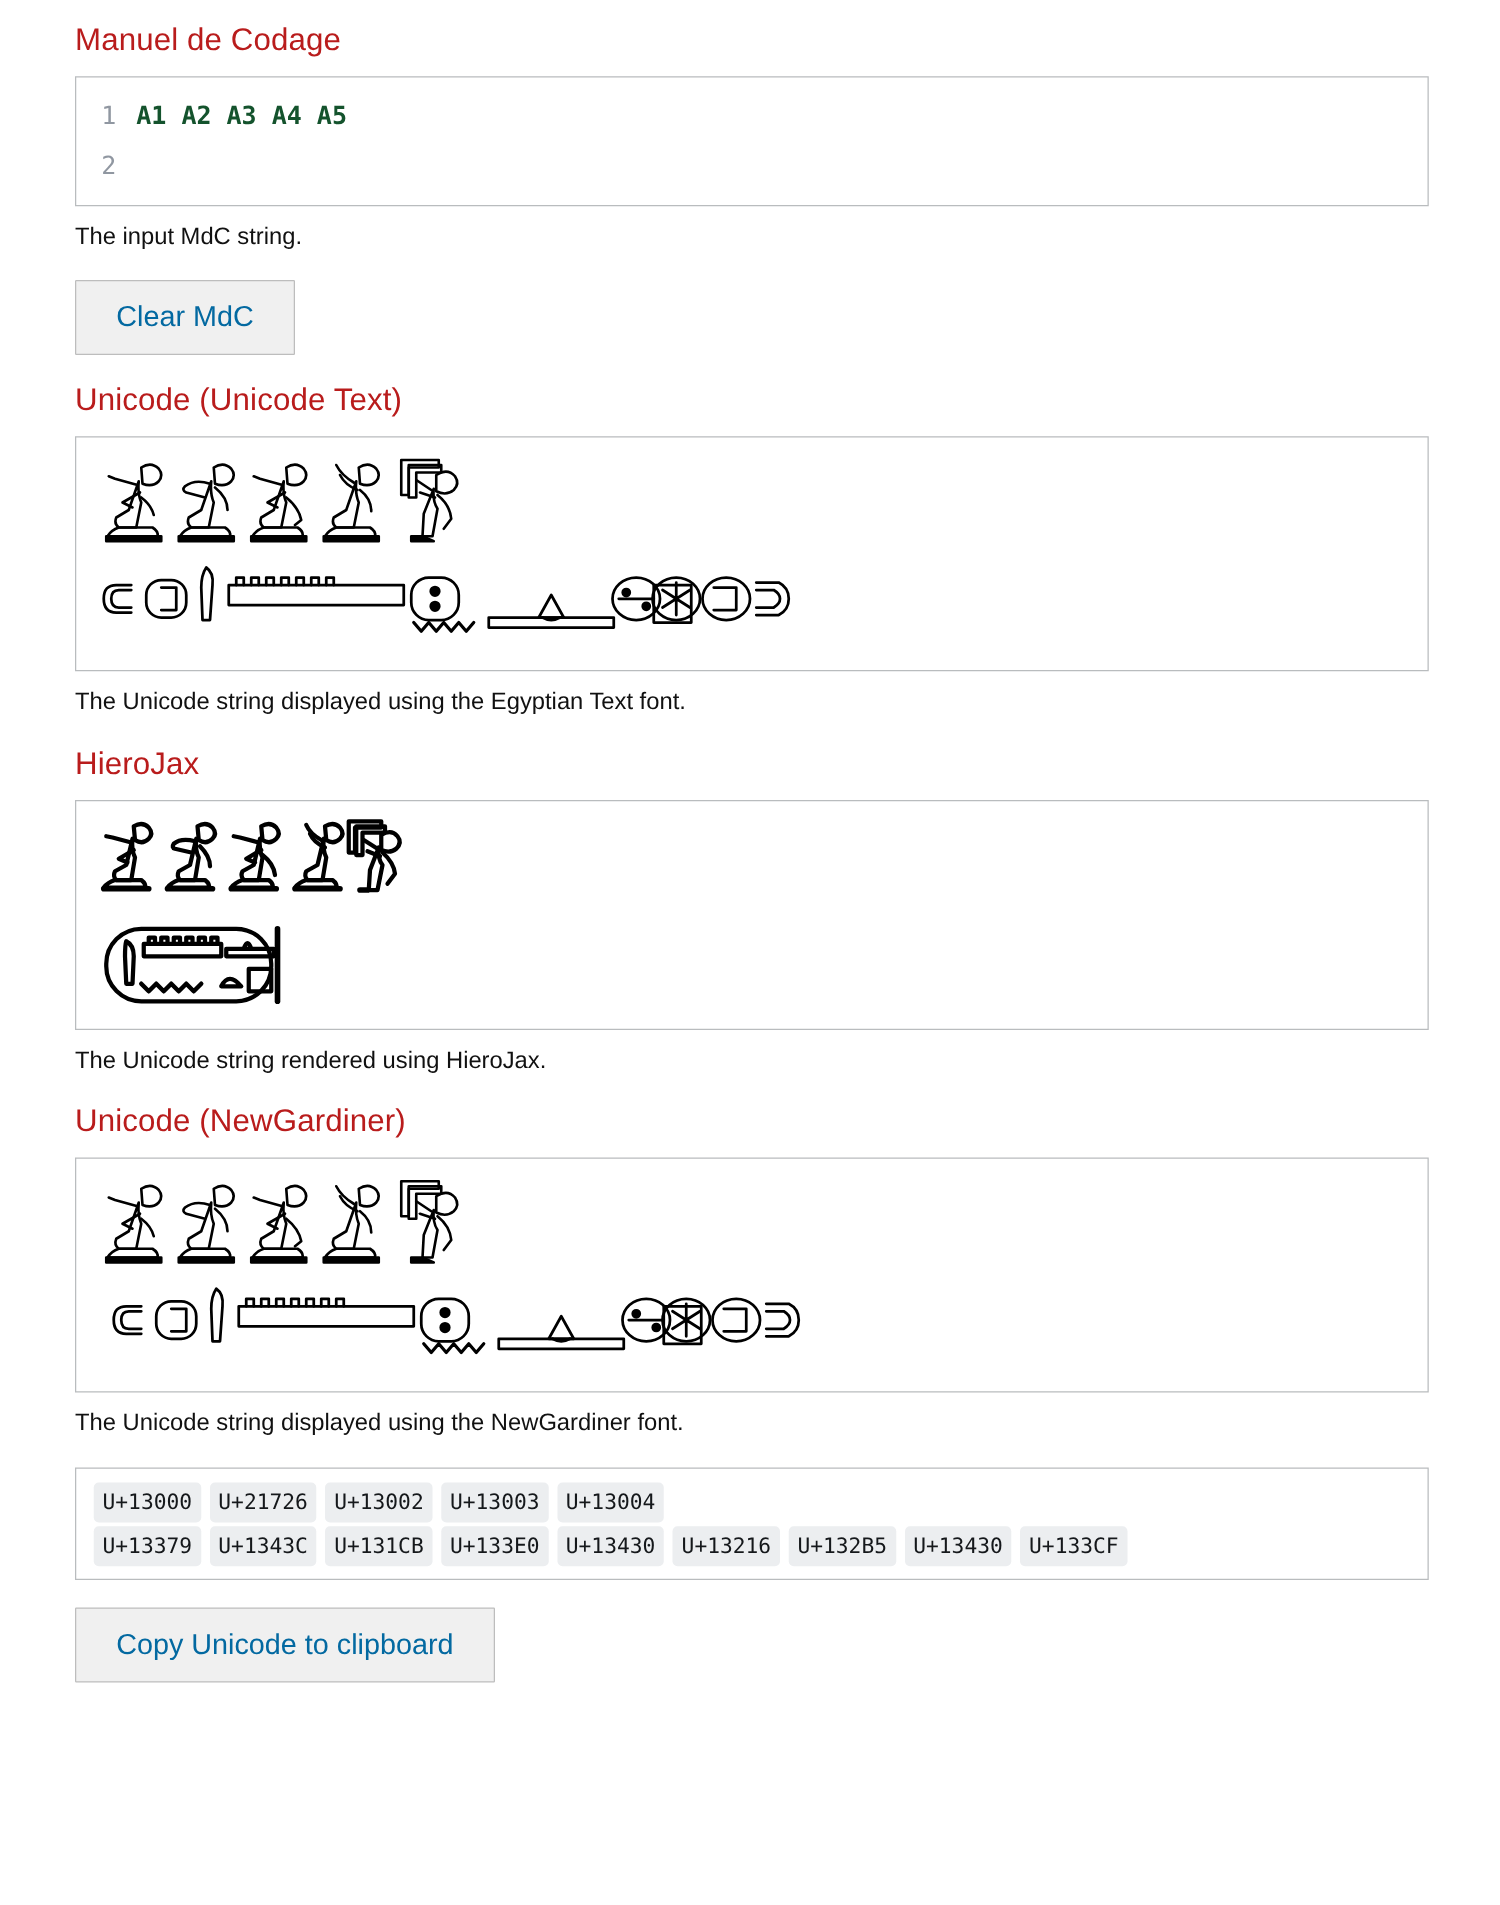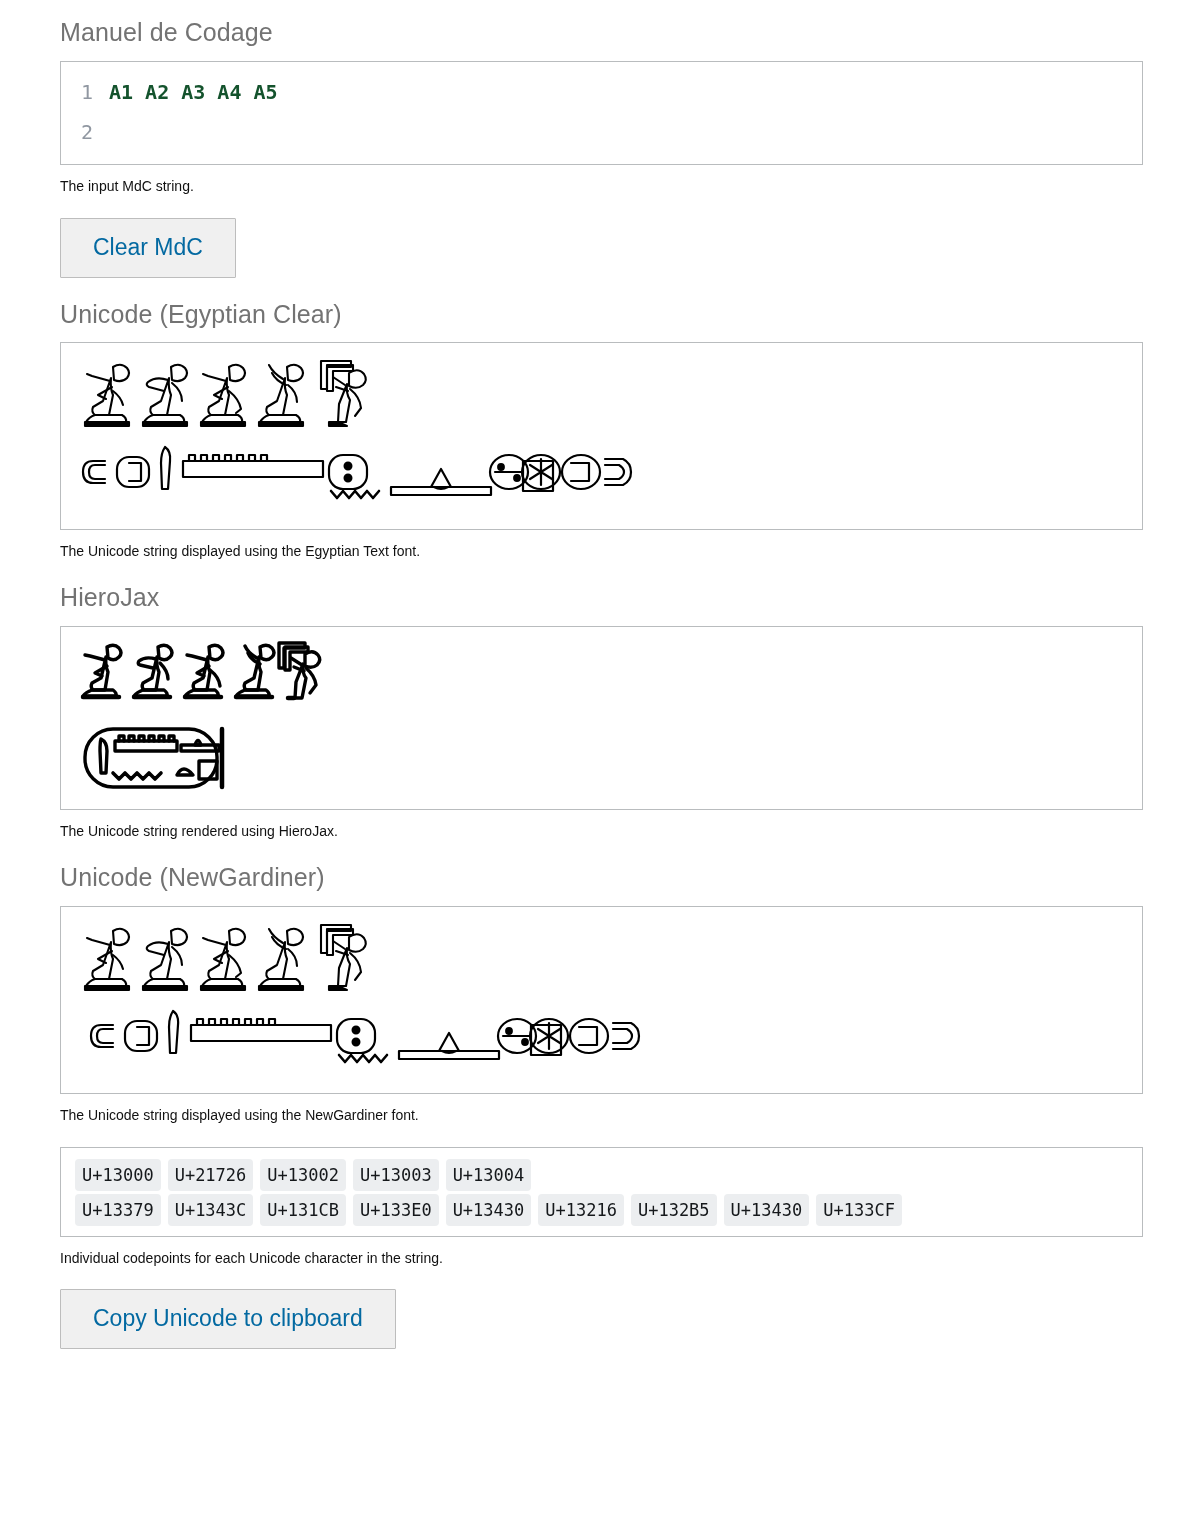--- a/index.html
+++ b/index.html
@@ -17,21 +17,21 @@
     -webkit-font-smoothing: antialiased;
   }
   .page {
     padding: 18px 57px 0 60px;
   }
   h2.section-title {
     font-size: 25px;
     font-weight: 400;
     line-height: 1.15;
     margin: 0 0 14px 0;
-    color: #737373;
+    color: #b91c1c;
     letter-spacing: 0.1px;
   }
   .section { margin-bottom: 22px; }
 
   
   .editor {
     border: 1px solid #b9bcbe;
     background: #ffffff;
     padding: 10px 0 12px 0;
     min-height: 104px;
@@ -49,21 +49,21 @@
     min-width: 48px;
     text-align: right;
     padding-right: 16px;
     color: #9097a1;
     user-select: none;
   }
   .code-text { color: #14532d; font-weight: bold; }
 
   
   .caption {
-    font-size: 14px;
+    font-size: 19px;
     line-height: 1.35;
     color: #111111;
     margin: 12px 0 0 0;
   }
 
   
   .btn {
     display: inline-block;
     background: #f0f0f0;
     border: 1px solid #bdbdbd;
@@ -135,21 +135,21 @@
         <span class="gutter">2</span>
       </div>
     </div>
 
     <p class="caption">The input MdC string.</p>
 
     <button class="btn">Clear MdC</button>
   </div>
 
   <div class="section">
-    <h2 class="section-title">Unicode (Egyptian Clear)</h2>
+    <h2 class="section-title">Unicode (Unicode Text)</h2>
 
     <div class="glyph-box egy">
 
       <div class="glyph-row">
         <svg class="glyphline" width="300" height="80" viewBox="0 0 300 80">
           <g fill="none" stroke="#000" stroke-width="2.1" stroke-linejoin="round" stroke-linecap="round">
 
             <g transform="translate(4,4)">
               <path d="M30 6 q8 -5 14 1 q4 5 0 10 q-5 5 -13 2 z"></path>
               <path d="M28 17 q-1 10 2 17 l-4 20 h-14 q-4 -3 -2 -8 l10 -6 z"></path>
@@ -450,18 +450,17 @@
         <span class="cp">U+131CB</span>
         <span class="cp">U+133E0</span>
         <span class="cp">U+13430</span>
         <span class="cp">U+13216</span>
         <span class="cp">U+132B5</span>
         <span class="cp">U+13430</span>
         <span class="cp">U+133CF</span>
       </div>
     </div>
 
-    <p class="caption">Individual codepoints for each Unicode character in the string.</p>
 
     <button class="btn">Copy Unicode to clipboard</button>
   </div>
 
 </div>
 
 </body></html>

